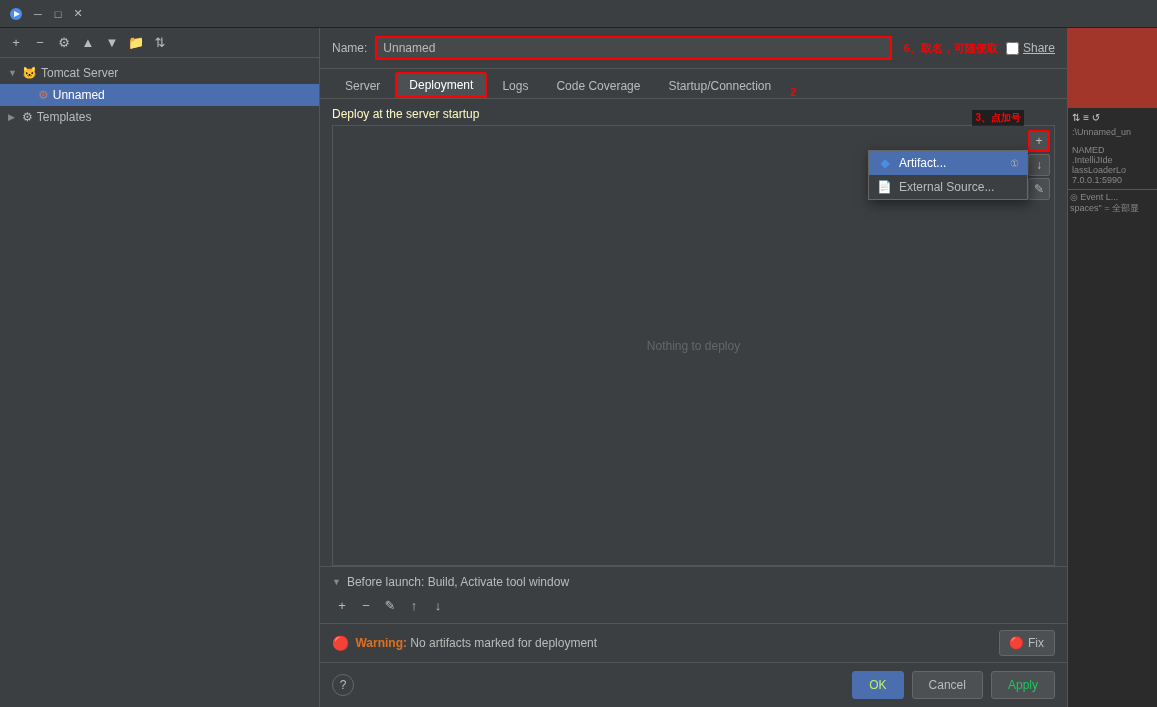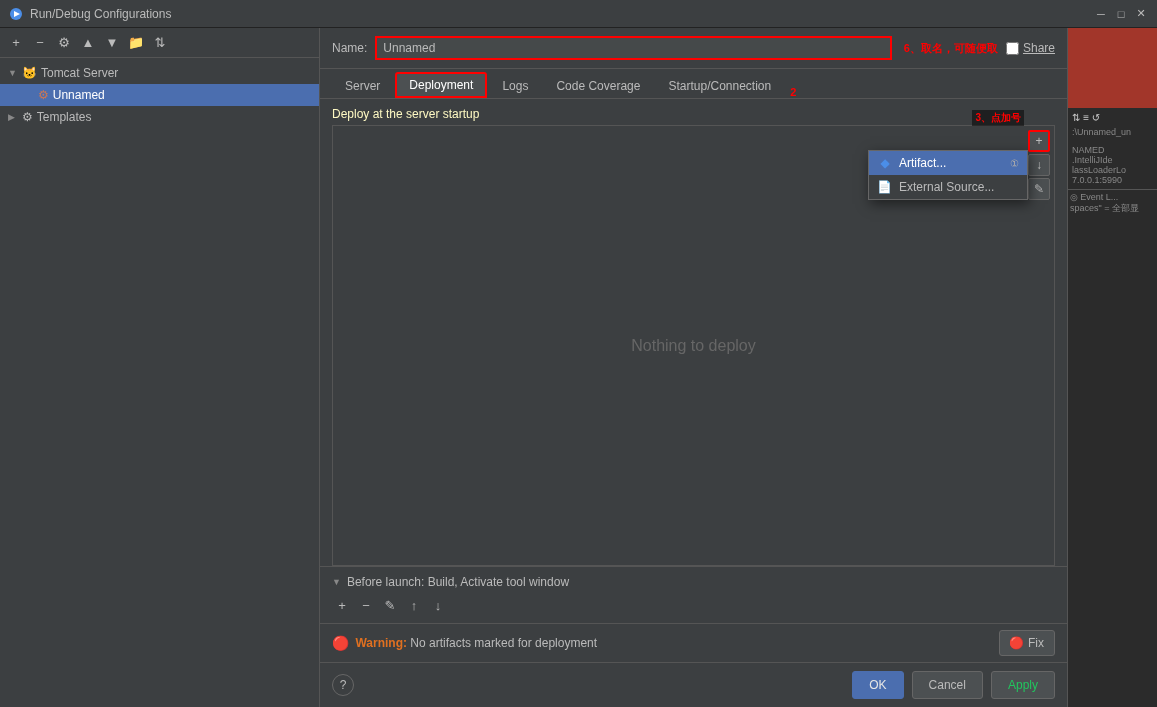--- a/index.html
+++ b/index.html
@@ -207,21 +207,21 @@
       background: #3c3f41;
       margin: 0 12px;
       border: 1px solid #555;
       position: relative;
       display: flex;
       align-items: center;
       justify-content: center;
     }
     .deploy-empty-text {
       color: #666;
-      font-size: 16px;
+      font-size: 12px;
     }
     .deploy-tool-btn {
       width: 22px;
       height: 22px;
       background: #4c5052;
       border: 1px solid #666;
       display: flex;
       align-items: center;
       justify-content: center;
       cursor: pointer;
@@ -359,21 +359,21 @@
     .action-btn {
       height: 28px;
       padding: 0 16px;
       border-radius: 3px;
       font-size: 12px;
       cursor: pointer;
       border: 1px solid #666;
     }
     .btn-ok {
       background: #4b6eaf;
-      color: #e5e5e5;
+      color: #bef264;
       border-color: #4b6eaf;
     }
     .btn-cancel {
       background: #4c5052;
       color: #bbbbbb;
     }
     .btn-apply {
       background: #4c5052;
       color: #22c55e;
     }
@@ -393,21 +393,20 @@
 </head>
 <body>
 
 <div class="title-bar">
   <div class="title-bar-icon">
     <svg width="14" height="14" viewBox="0 0 14 14">
       <circle cx="7" cy="7" r="6" fill="#4b8ee8"></circle>
       <polygon points="5,4 11,7 5,10" fill="white"></polygon>
     </svg>
   </div>
-  <span class="title-bar-title">Run/Debug Configurations</span>
   <div class="title-bar-controls">
     <div class="title-bar-btn">─</div>
     <div class="title-bar-btn">□</div>
     <div class="title-bar-btn">✕</div>
   </div>
 </div>
 
 <div class="dialog">
 
   <div class="sidebar">

